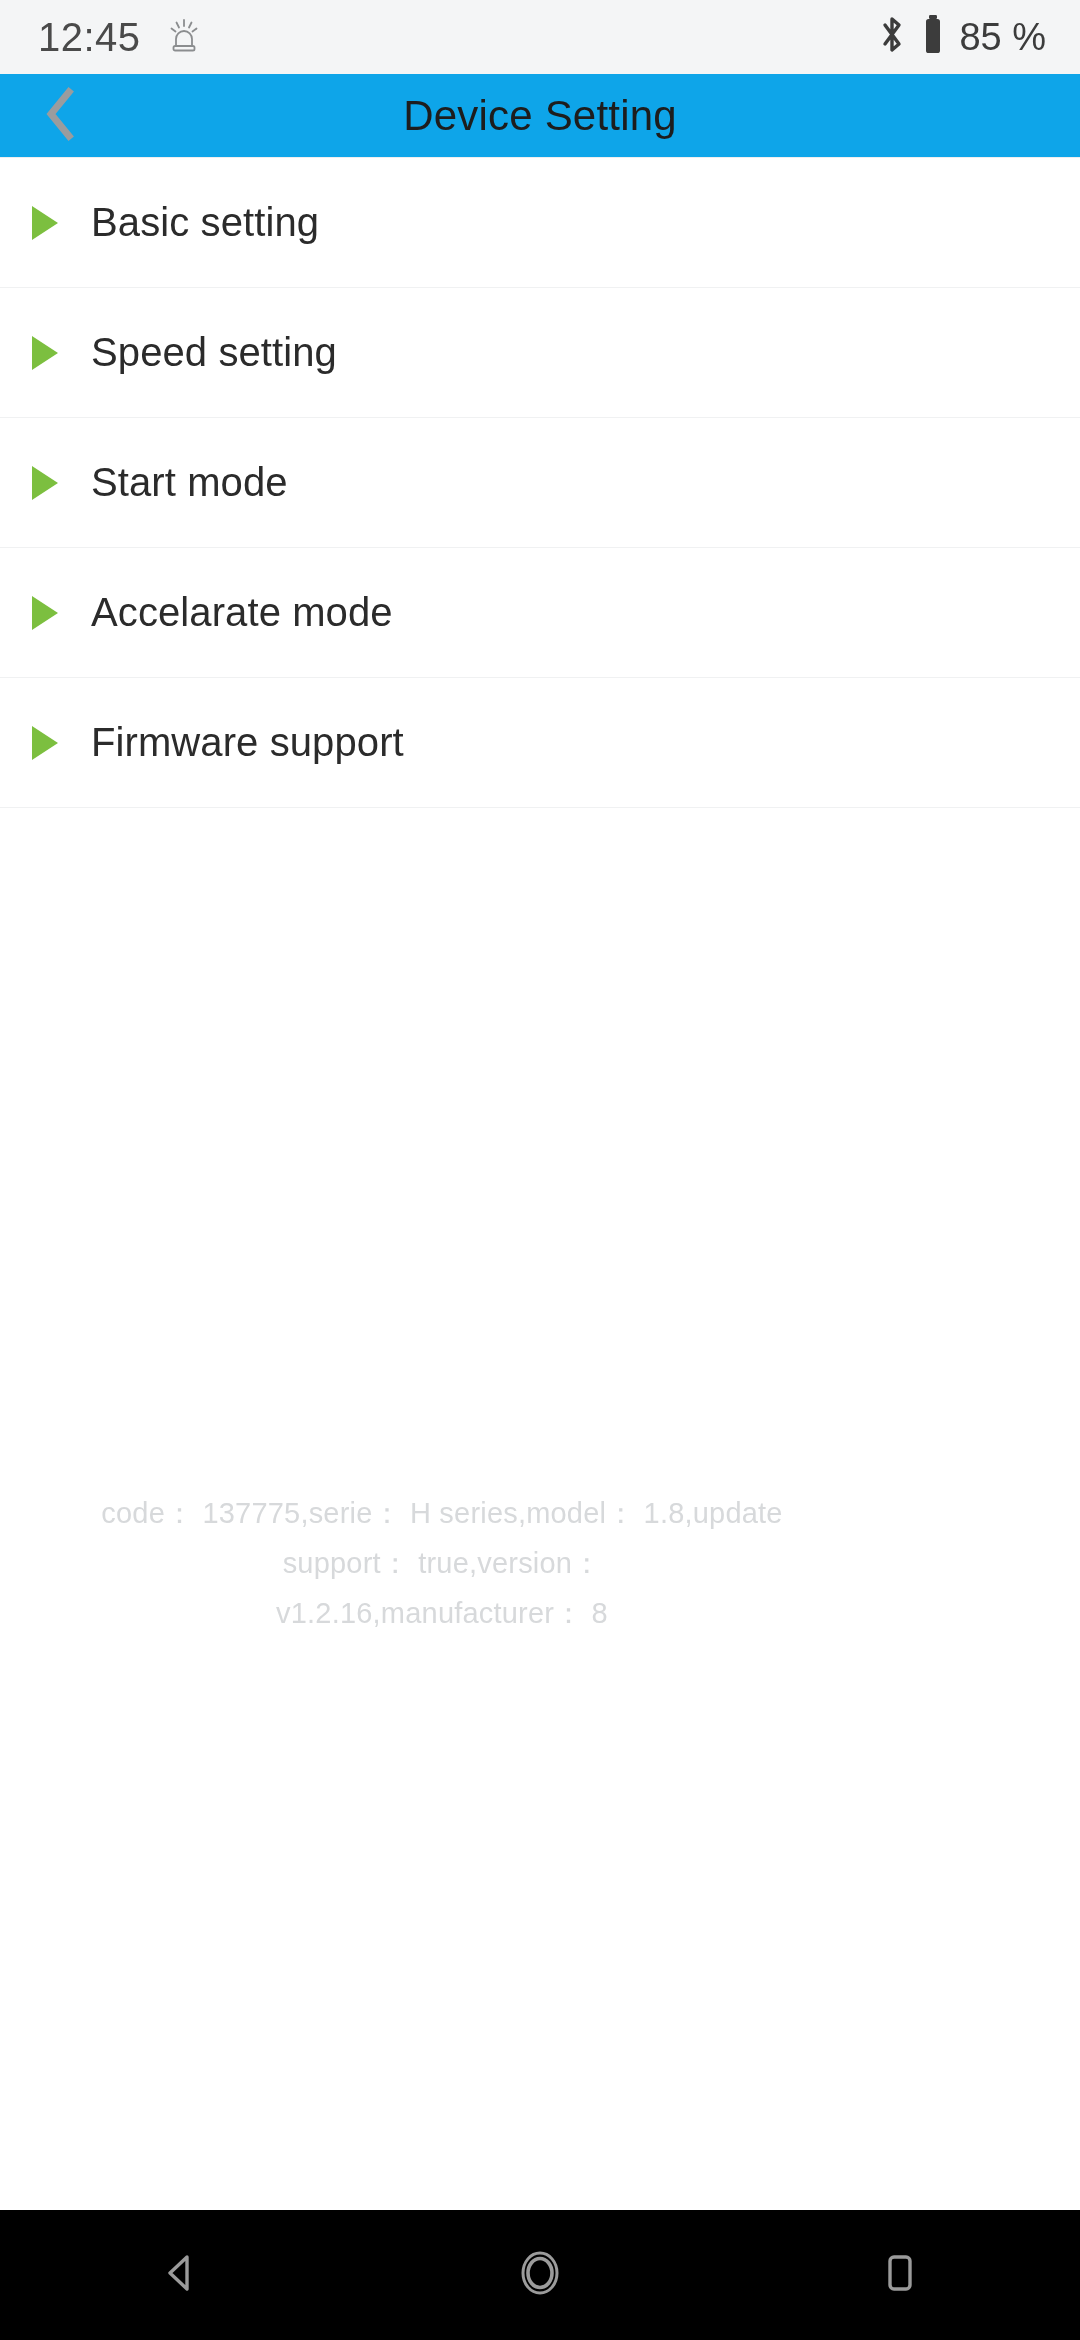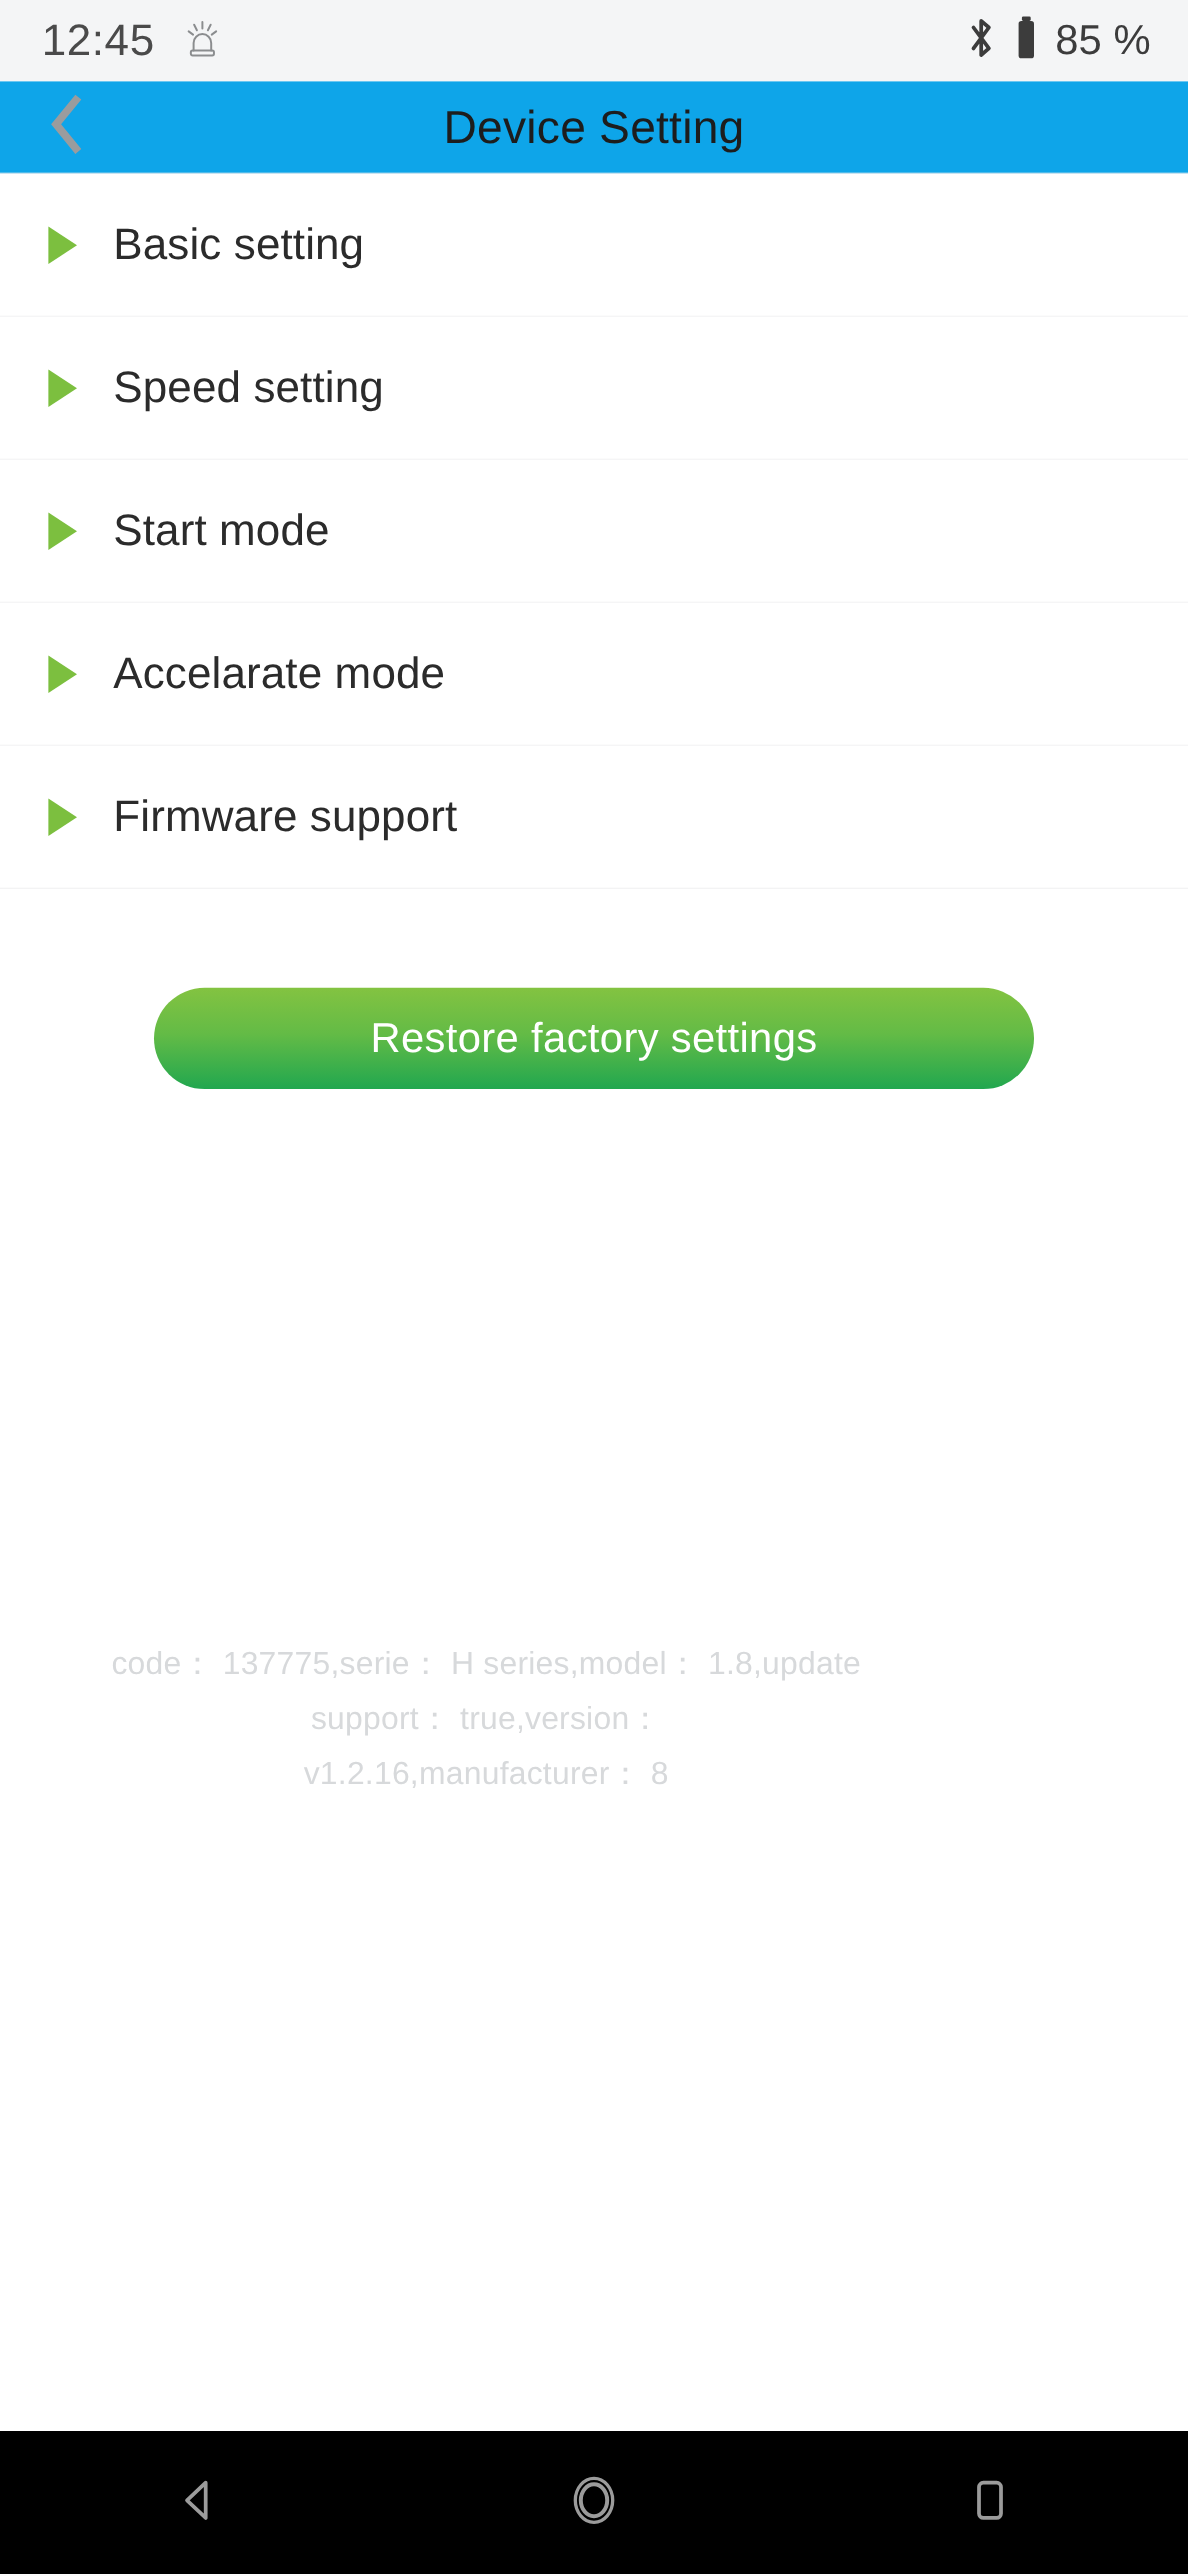--- a/index.html
+++ b/index.html
@@ -72,21 +72,21 @@
     color:#1d1d1d;
     letter-spacing:0.2px;
   }
 
   
   .list { flex:0 0 auto; background:#ffffff; }
   .list-row {
     height:130px;
     display:flex;
     align-items:center;
-    padding-left:44px;
+    padding-left:32px;
     border-bottom:1px solid #f0f1f2;
     background:#ffffff;
     cursor:pointer;
   }
   .tri {
     width:0; height:0;
     border-top:17px solid transparent;
     border-bottom:17px solid transparent;
     border-left:26px solid #7cbf3f;
     margin-right:33px;
@@ -223,23 +223,20 @@
       <span class="row-label">Accelarate mode</span>
     </div>
 
     <div class="list-row">
       <span class="tri"></span>
       <span class="row-label">Firmware support</span>
     </div>
 
   </div>
 
-  <div class="btn-wrap">
-    <button class="restore-btn">Restore factory settings</button>
-  </div>
 
   <div class="spacer"></div>
 
   <div class="info-block">
     <div class="info-line">code： 137775,serie： H series,model： 1.8,update support： true,version：</div>
     <div class="info-line">v1.2.16,manufacturer： 8</div>
   </div>
 
   <div class="navbar">
     <div class="nav-btn">

